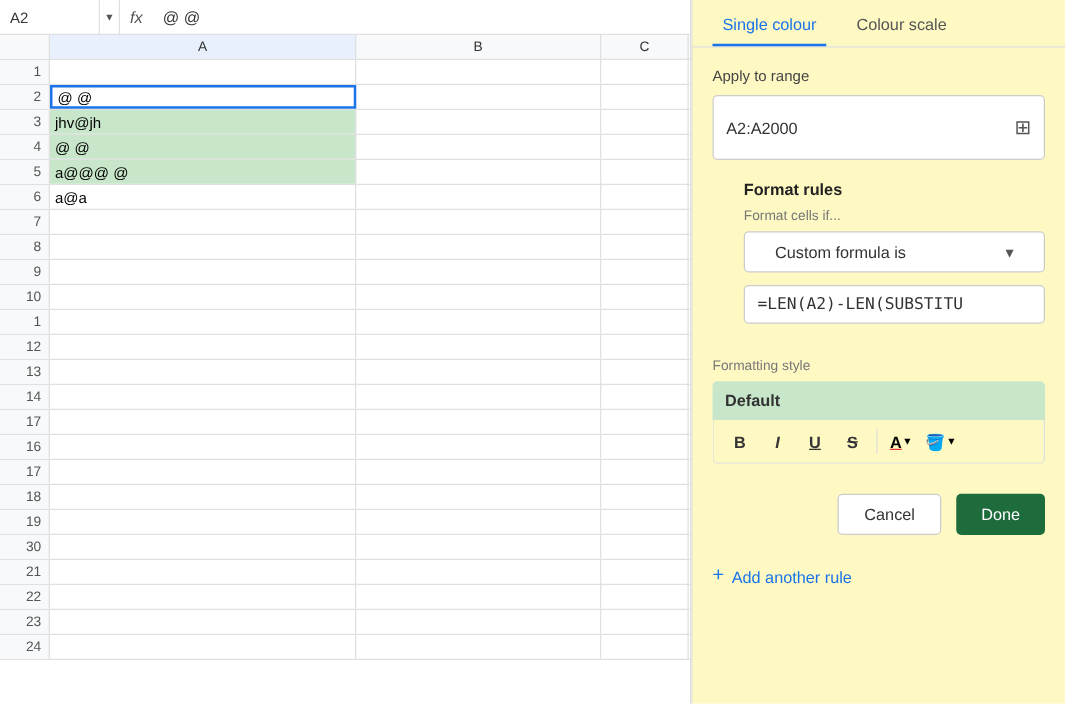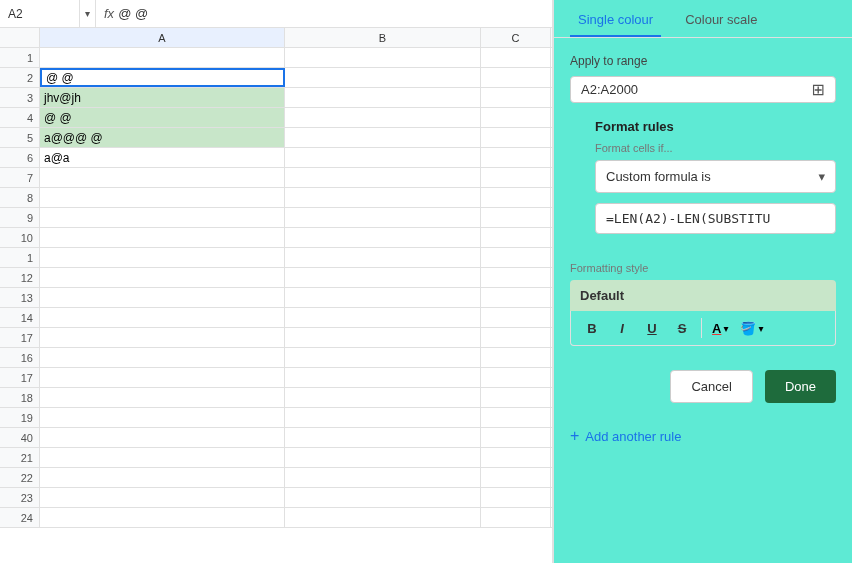--- a/index.html
+++ b/index.html
@@ -42,21 +42,21 @@
       border-right: 1px solid #e0e0e0;
       height: 28px;
       color: #555;
       font-size: 10px;
     }
 
     .fx-area {
       display: flex;
       align-items: center;
       padding: 0 8px;
-      gap: 4px;
+      gap: 16px;
       flex: 1;
     }
 
     .fx-symbol {
       color: #555;
       font-size: 13px;
       font-style: italic;
     }
 
     .formula-value {
@@ -154,21 +154,21 @@
     }
 
     .cell-highlighted {
       background: #c8e6c9 !important;
     }
 
     
     .right-panel {
       width: 299px;
       height: 563px;
-      background: #5eead4;
+      background: #fef9c3;
       display: flex;
       flex-direction: column;
       border-left: 1px solid #e0e0e0;
       overflow-y: auto;
     }
 
     .panel-tabs {
       display: flex;
       border-bottom: 1px solid #e0e0e0;
       padding: 0 16px;
@@ -199,21 +199,21 @@
       color: #444;
       margin-bottom: 8px;
       font-weight: 500;
     }
 
     .range-input-row {
       display: flex;
       align-items: center;
       border: 1px solid #ccc;
       border-radius: 4px;
-      padding: 3px 10px;
+      padding: 15px 10px;
       margin-bottom: 16px;
       background: #fff;
     }
 
     .range-text {
       flex: 1;
       font-size: 13px;
       color: #333;
     }
 
@@ -237,21 +237,21 @@
     .format-cells-label {
       font-size: 11px;
       color: #777;
       margin-bottom: 6px;
     }
 
     .dropdown-select {
       width: 100%;
       border: 1px solid #ccc;
       border-radius: 4px;
-      padding: 8px 10px;
+      padding: 8px 24px;
       font-size: 13px;
       color: #333;
       background: #fff;
       display: flex;
       align-items: center;
       justify-content: space-between;
       cursor: pointer;
       margin-bottom: 10px;
     }
 
@@ -512,21 +512,21 @@
           <div class="grid-cell grid-cell-b"></div>
           <div class="grid-cell grid-cell-c"></div>
         </div>
         <div class="grid-row">
           <div class="row-num">19</div>
           <div class="grid-cell"></div>
           <div class="grid-cell grid-cell-b"></div>
           <div class="grid-cell grid-cell-c"></div>
         </div>
         <div class="grid-row">
-          <div class="row-num">40</div>
+          <div class="row-num">30</div>
           <div class="grid-cell"></div>
           <div class="grid-cell grid-cell-b"></div>
           <div class="grid-cell grid-cell-c"></div>
         </div>
         <div class="grid-row">
           <div class="row-num">21</div>
           <div class="grid-cell"></div>
           <div class="grid-cell grid-cell-b"></div>
           <div class="grid-cell grid-cell-c"></div>
         </div>

